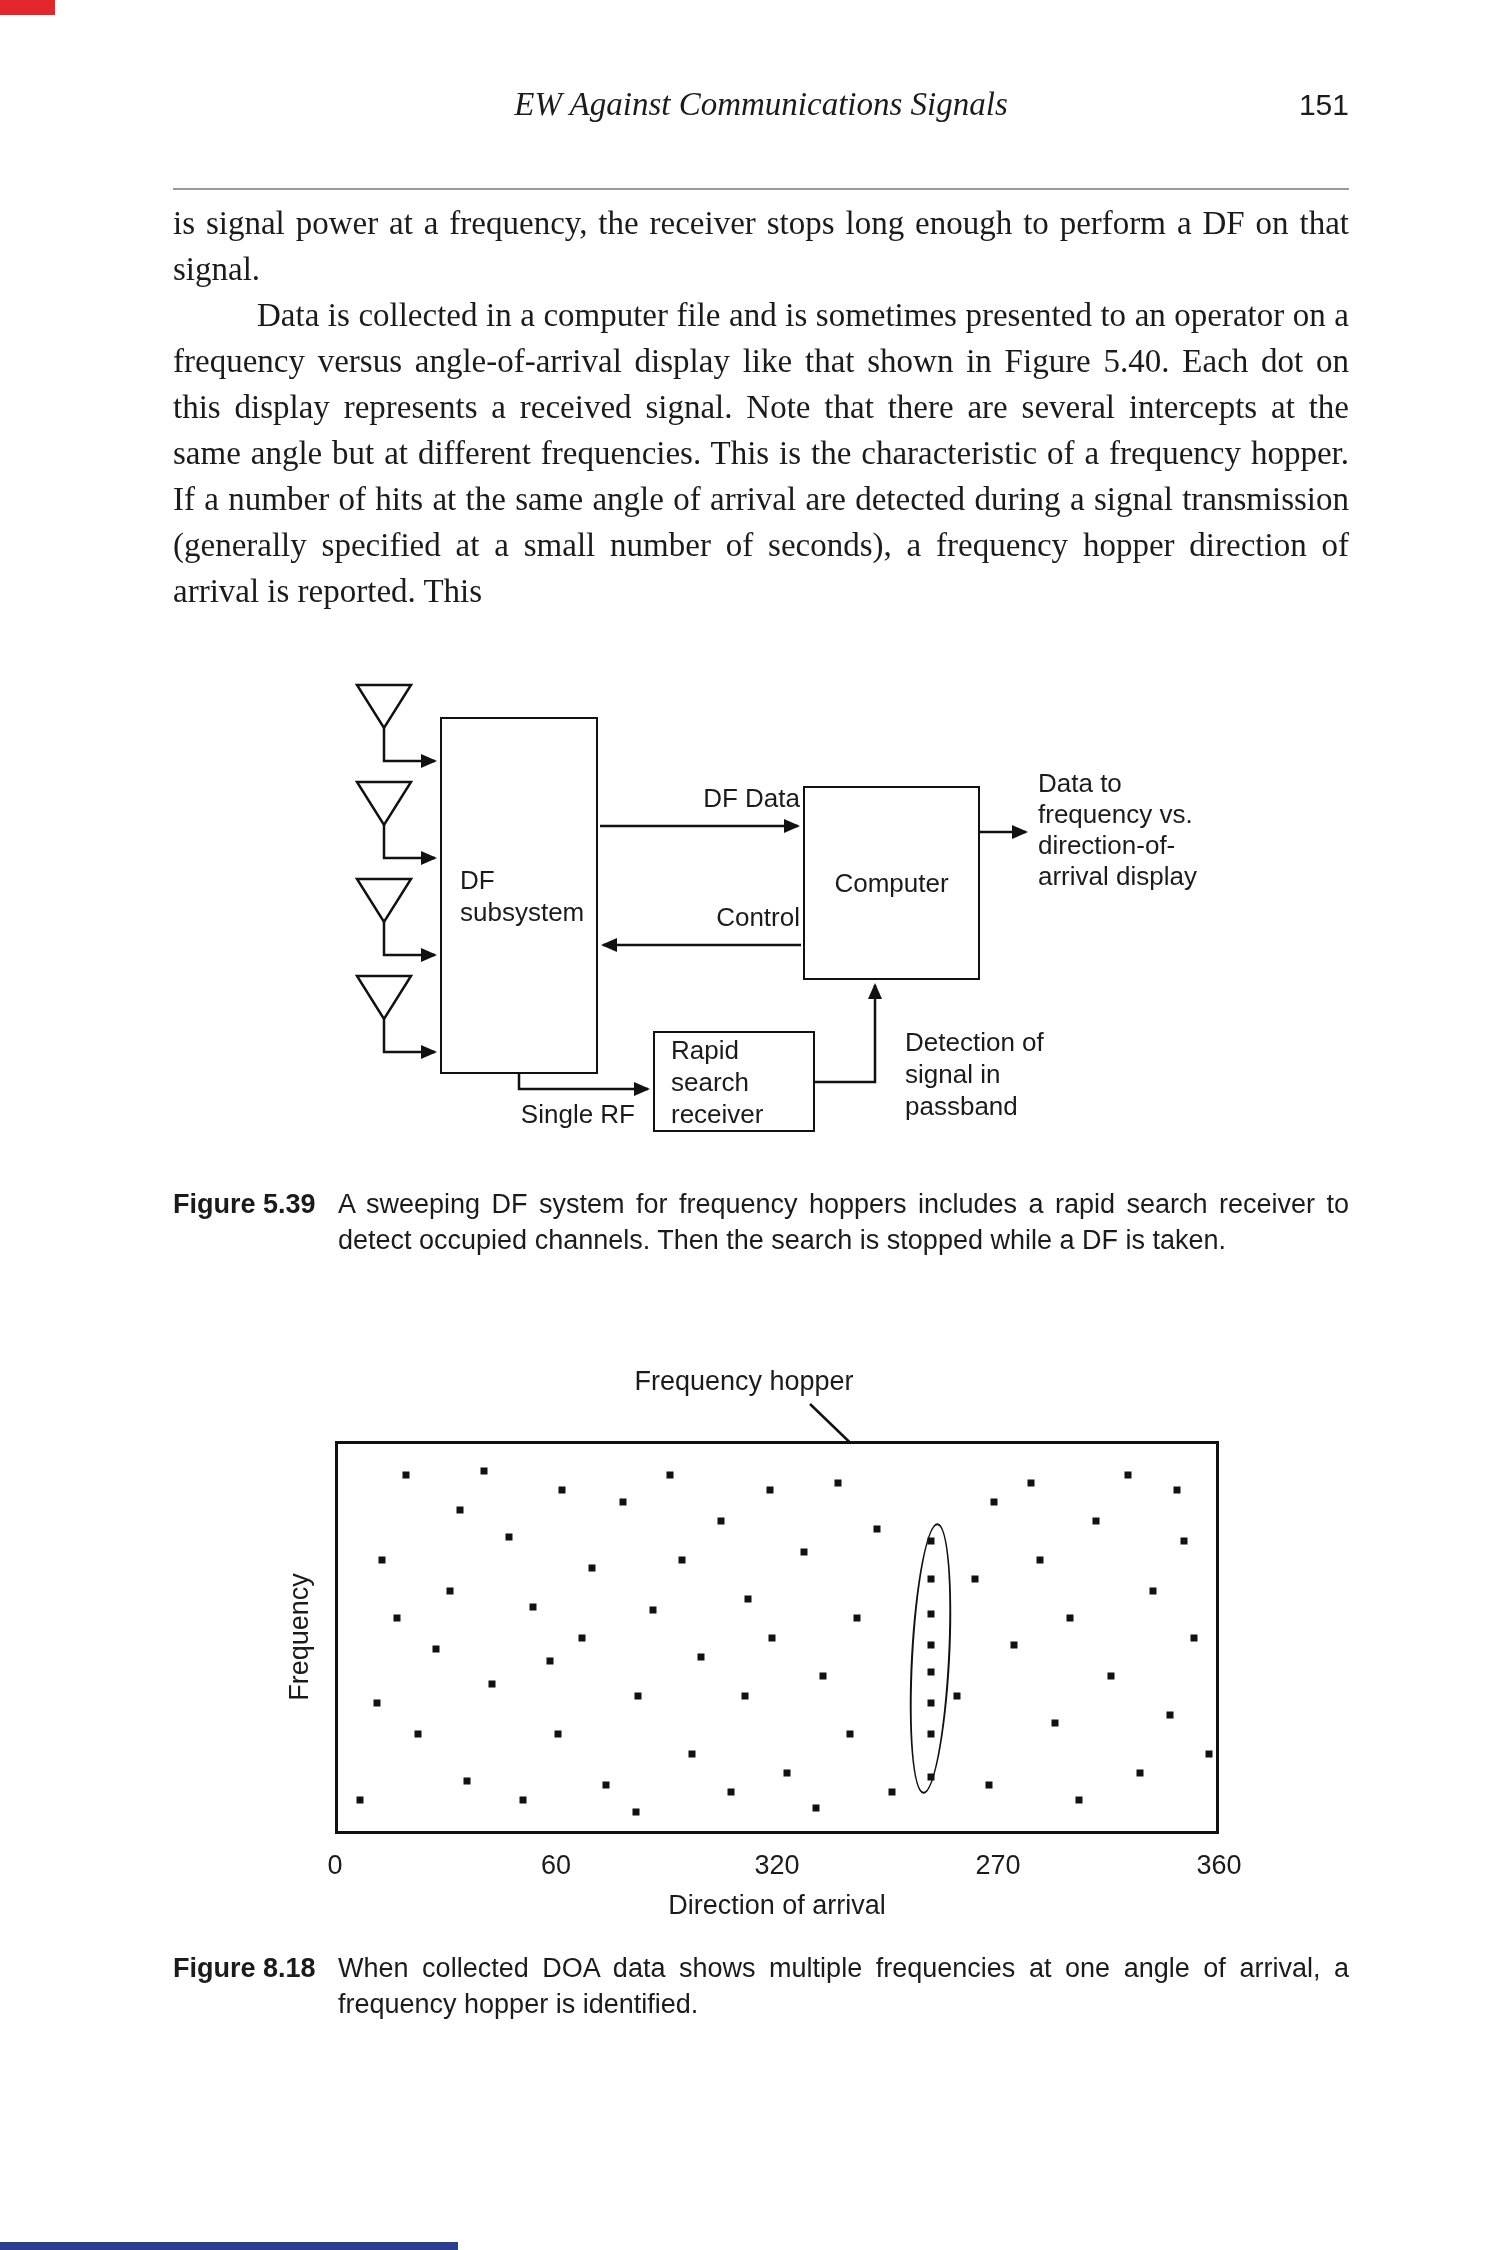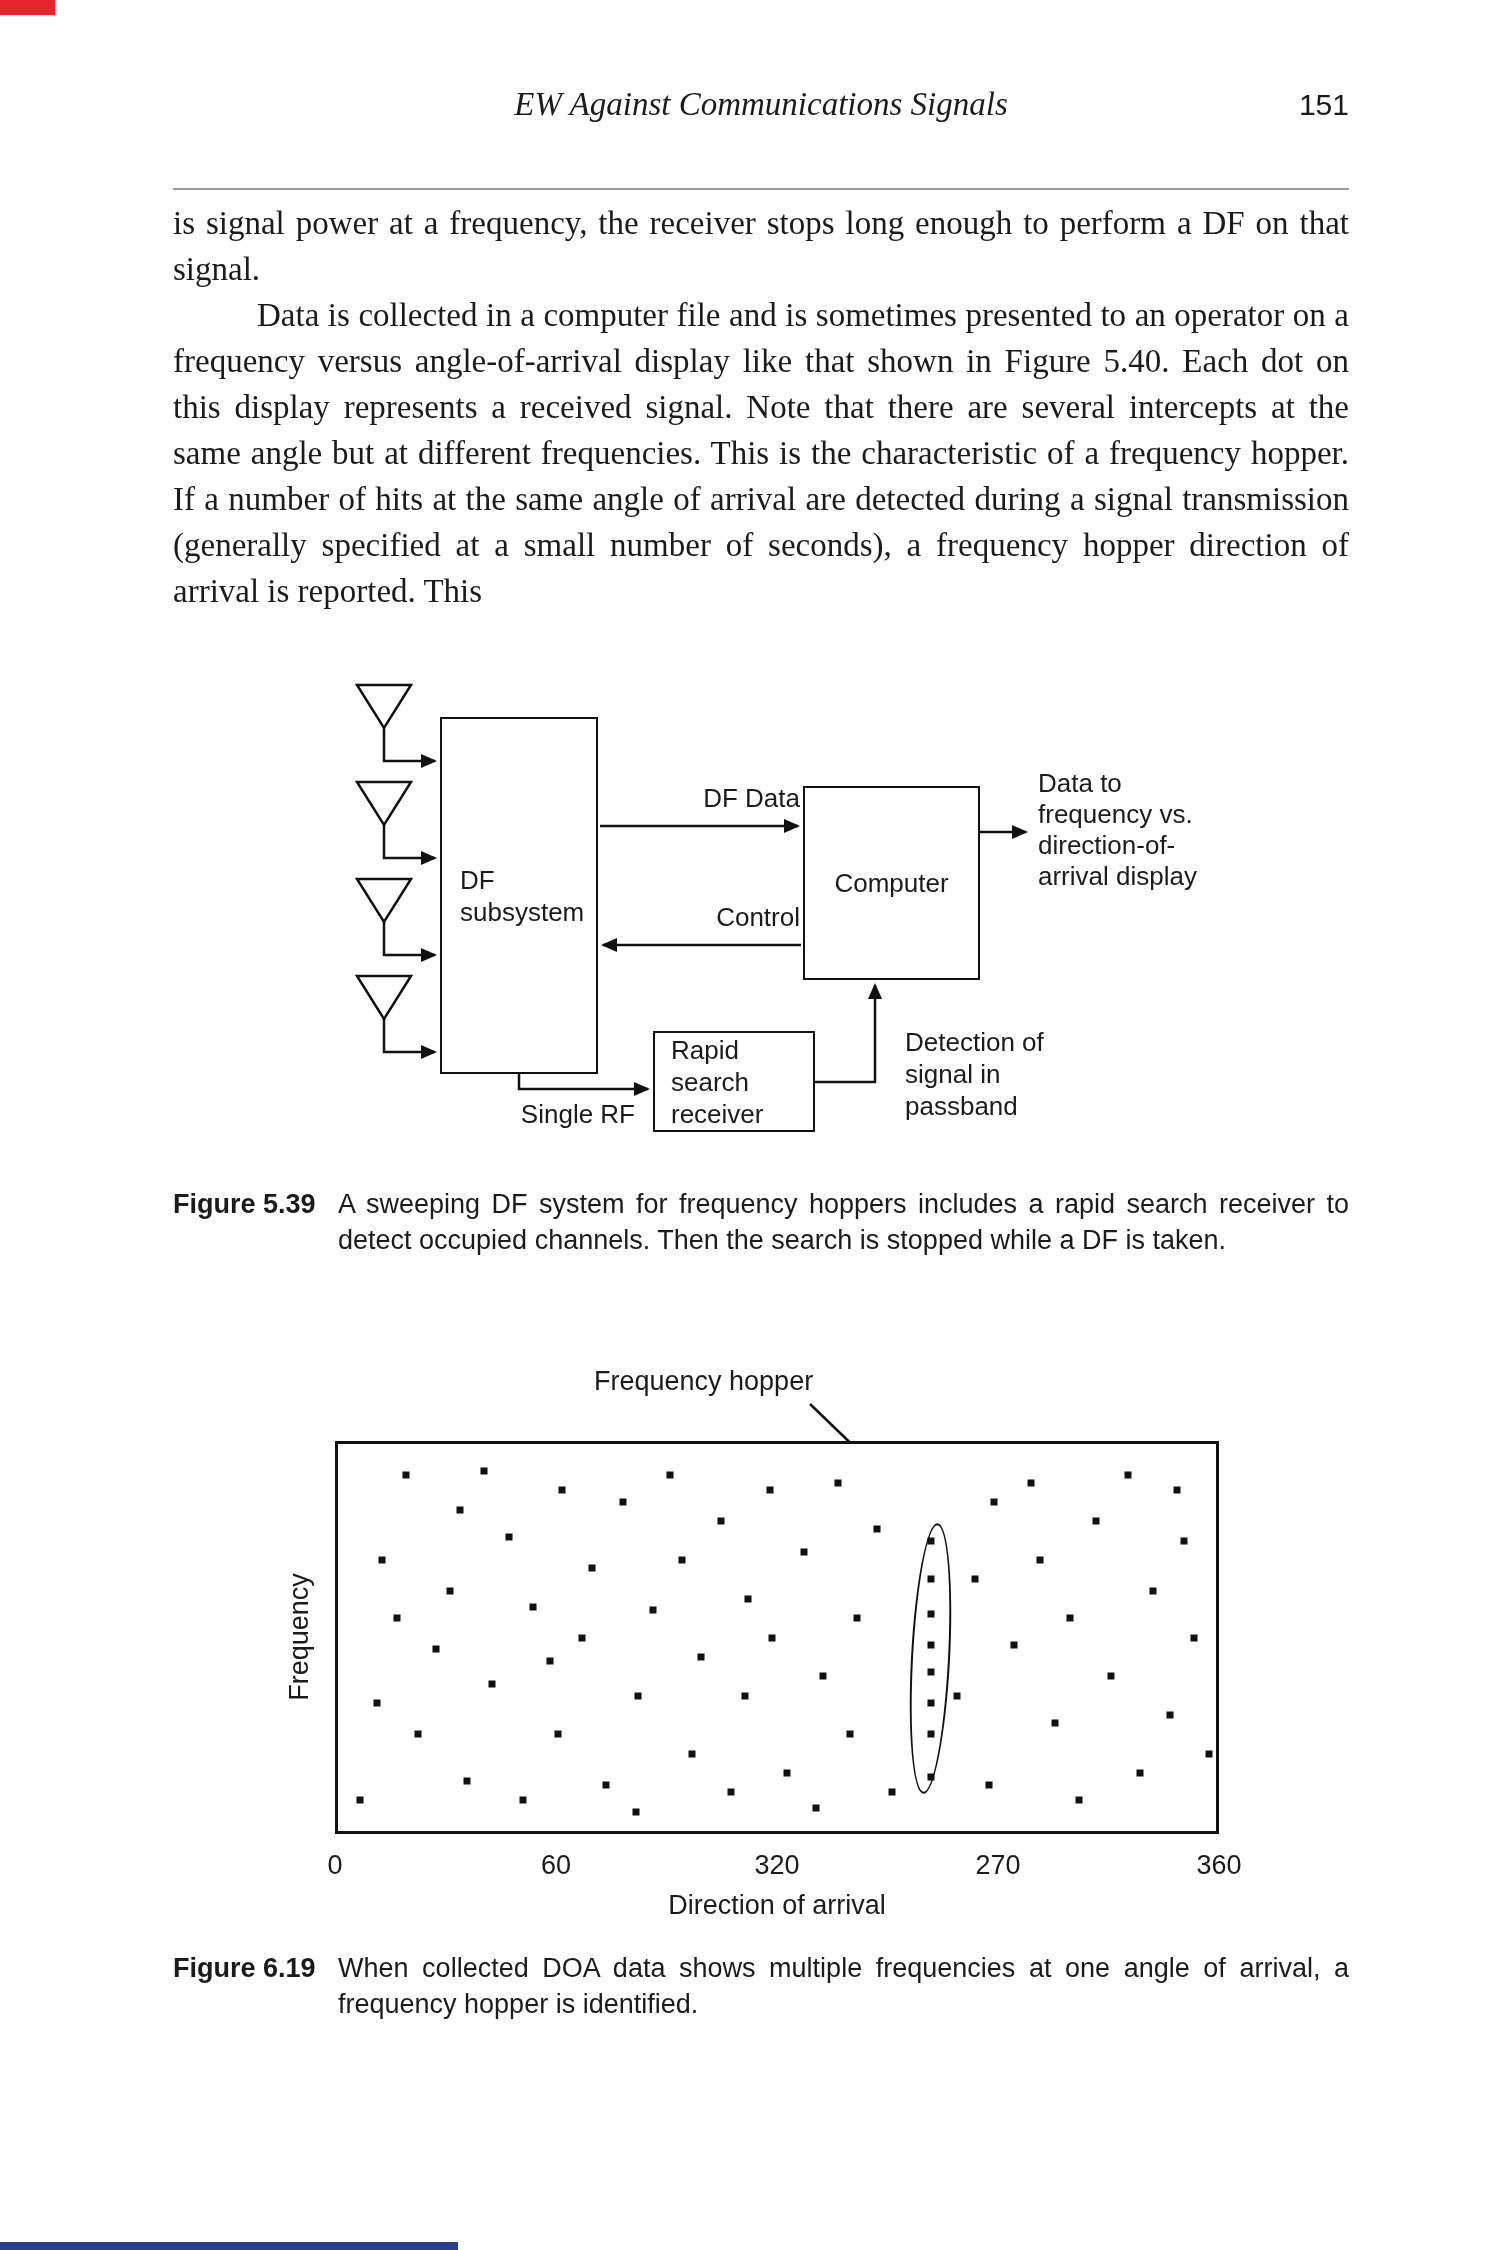--- a/index.html
+++ b/index.html
@@ -57,21 +57,21 @@
 
   
   .caption { position:absolute; left:173px; width:1176px; display:flex; font-size:27px; line-height:36px; }
   .caption .fig-label { width:165px; flex:0 0 165px; font-weight:bold; }
   .caption .fig-text  { flex:1; text-align:justify; text-align-last:left; }
   .caption.c39 { top:1186px; }
   .caption.c40 { top:1950px; }
 
   
   .fig40 { position:absolute; left:0; top:1360px; width:1500px; height:580px; }
-  .hopper-label { position:absolute; left:594px; top:6px; width:300px; font-size:27px; }
+  .hopper-label { position:absolute; left:594px; top:6px; width:300px; text-align:center; font-size:27px; }
   .plot {
     position:absolute; left:335px; top:81px; width:884px; height:393px;
     border:3px solid #111; background:#fff;
   }
   .dot { position:absolute; width:7px; height:7px; background:#111; transform:translate(-50%,-50%); }
   .hopper-ellipse {
     position:absolute; border:2.5px solid #111; border-radius:50%;
     transform:rotate(3deg); background:transparent;
   }
   .tick-row { position:absolute; left:335px; top:490px; width:884px; height:34px; }
@@ -240,17 +240,17 @@
         <span style="left: 25%;">60</span>
         <span style="left: 50%;">320</span>
         <span style="left: 75%;">270</span>
         <span style="left: 100%;">360</span>
       </div>
     <div class="x-label">Direction of arrival</div>
     <div class="y-label">Frequency</div>
   </div>
 
   <div class="caption c40">
-    <span class="fig-label">Figure 6.19</span>
+    <span class="fig-label">Figure 8.18</span>
     <span class="fig-text">When collected DOA data shows multiple frequencies at one angle of arrival, a frequency hopper is identified.</span>
   </div>
 
 </div>
 
 </body></html>

